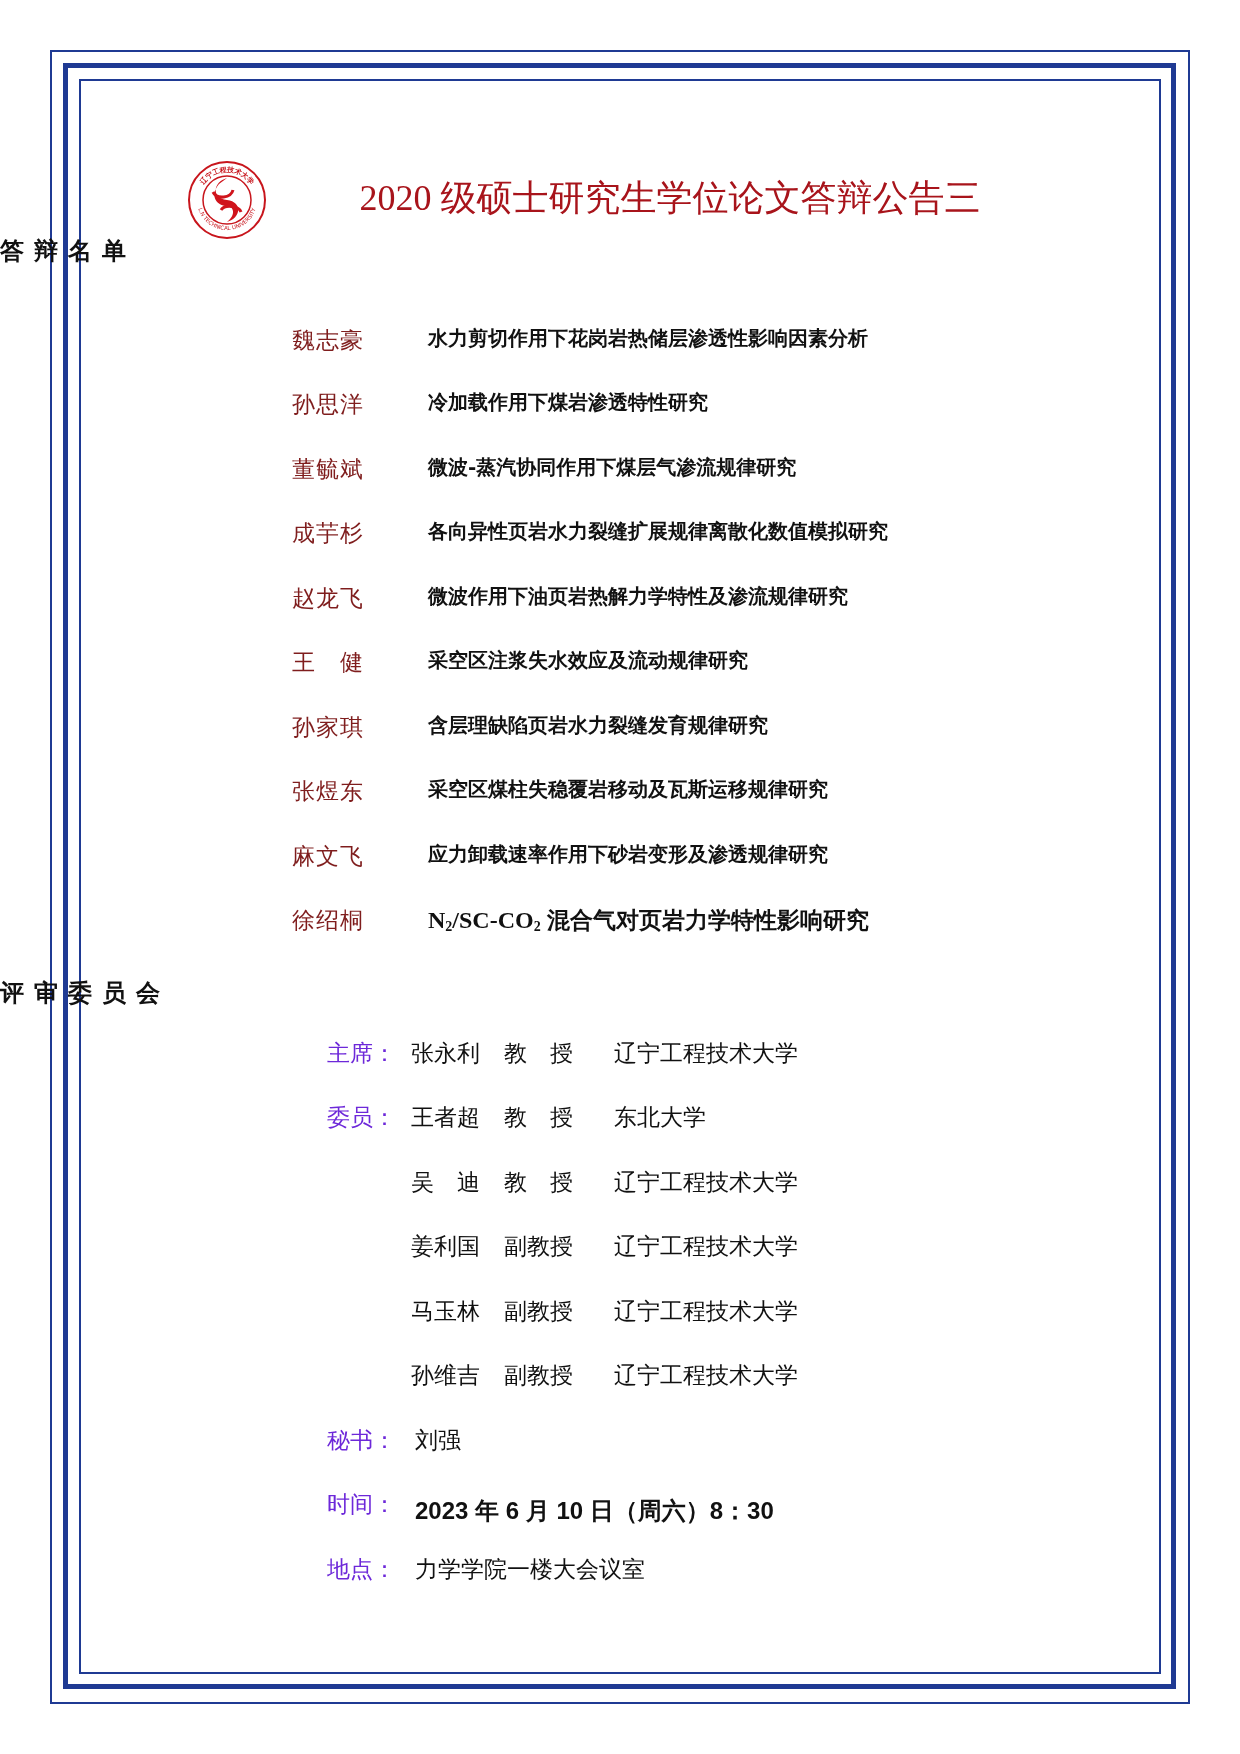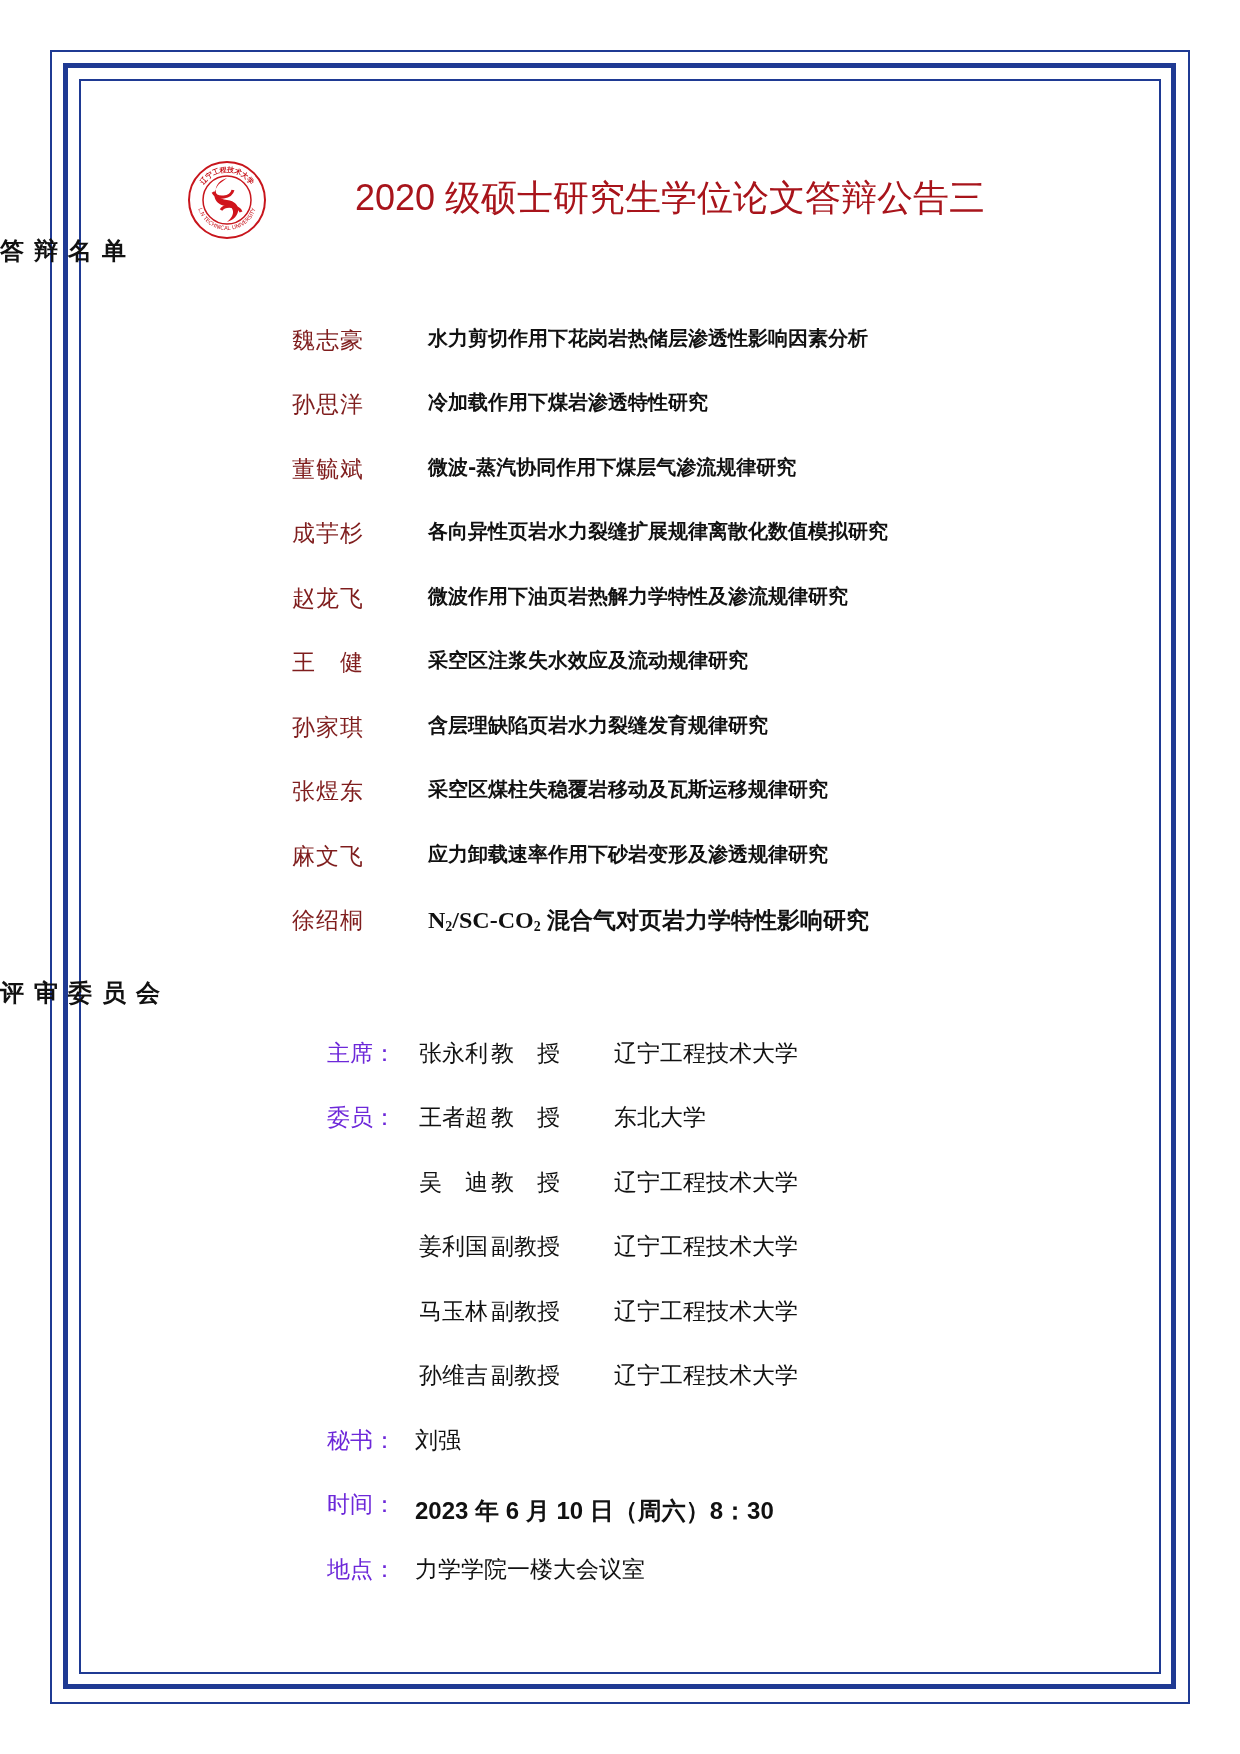--- a/index.html
+++ b/index.html
@@ -7,37 +7,37 @@
          font-family: "DejaVu Sans", "Liberation Sans", sans-serif; }
   .frame { position: absolute; box-sizing: border-box; }
   .frame-outer { left: 50px; top: 50px; width: 1140px; height: 1654px; border: 2px solid #1f3a93; }
   .frame-middle { left: 63px; top: 63px; width: 1113px; height: 1626px; border: 5px solid #1f3a93; }
   .frame-inner { left: 79px; top: 79px; width: 1082px; height: 1595px; border: 2px solid #1f3a93; }
 
   .logo { position: absolute; left: 187px; top: 160px; width: 80px; height: 80px; }
 
   .title { position: absolute; left: 300px; top: 174px; width: 740px; text-align: center;
            color: #a8141b; font-size: 36px; font-weight: normal; letter-spacing: 0px;
-           font-family: Liberation Sans, sans-serif; white-space: nowrap; }
+           font-family: Liberation Serif, serif; white-space: nowrap; }
 
   .section-heading { position: absolute; left: 0; width: 1240px; text-align: left;
            font-family: "DejaVu Serif", "Liberation Serif", serif; font-weight: bold;
            font-size: 24px; color: #111; letter-spacing: 10px; }
 
   .defense-list { position: absolute; left: 292px; top: 325px; }
   .defense-row { position: absolute; left: 0; height: 40px; white-space: nowrap; }
   .student-name { position: absolute; left: 0; color: #7f1d1d; font-size: 23px; width: 110px; letter-spacing: 1px; }
   .thesis-title { position: absolute; left: 136px; color: #111; font-size: 20px; font-weight: bold; }
   .thesis-title sub { font-size: 14px; vertical-align: -3px; }
 
   .committee { position: absolute; left: 327px; }
   .c-row { position: absolute; left: 0; white-space: nowrap; font-size: 23px; height: 36px; }
   .c-label { position: absolute; left: 0; color: #6d28d9; width: 75px; }
-  .c-name { position: absolute; left: 92px; color: #111; }
-  .c-rank { position: absolute; left: 164px; color: #111; }
+  .c-name { position: absolute; left: 84px; color: #111; }
+  .c-rank { position: absolute; left: 177px; color: #111; }
   .c-org { position: absolute; left: 287px; color: #111; }
   .info-value { position: absolute; left: 88px; color: #111; }
   .info-value.bold { font-weight: bold; font-family: Liberation Sans, sans-serif; font-size: 24px; margin-top: 6px; }
 </style>
 </head>
 <body>
 
 <div class="frame frame-outer"></div>
 <div class="frame frame-middle"></div>
 <div class="frame frame-inner"></div>

